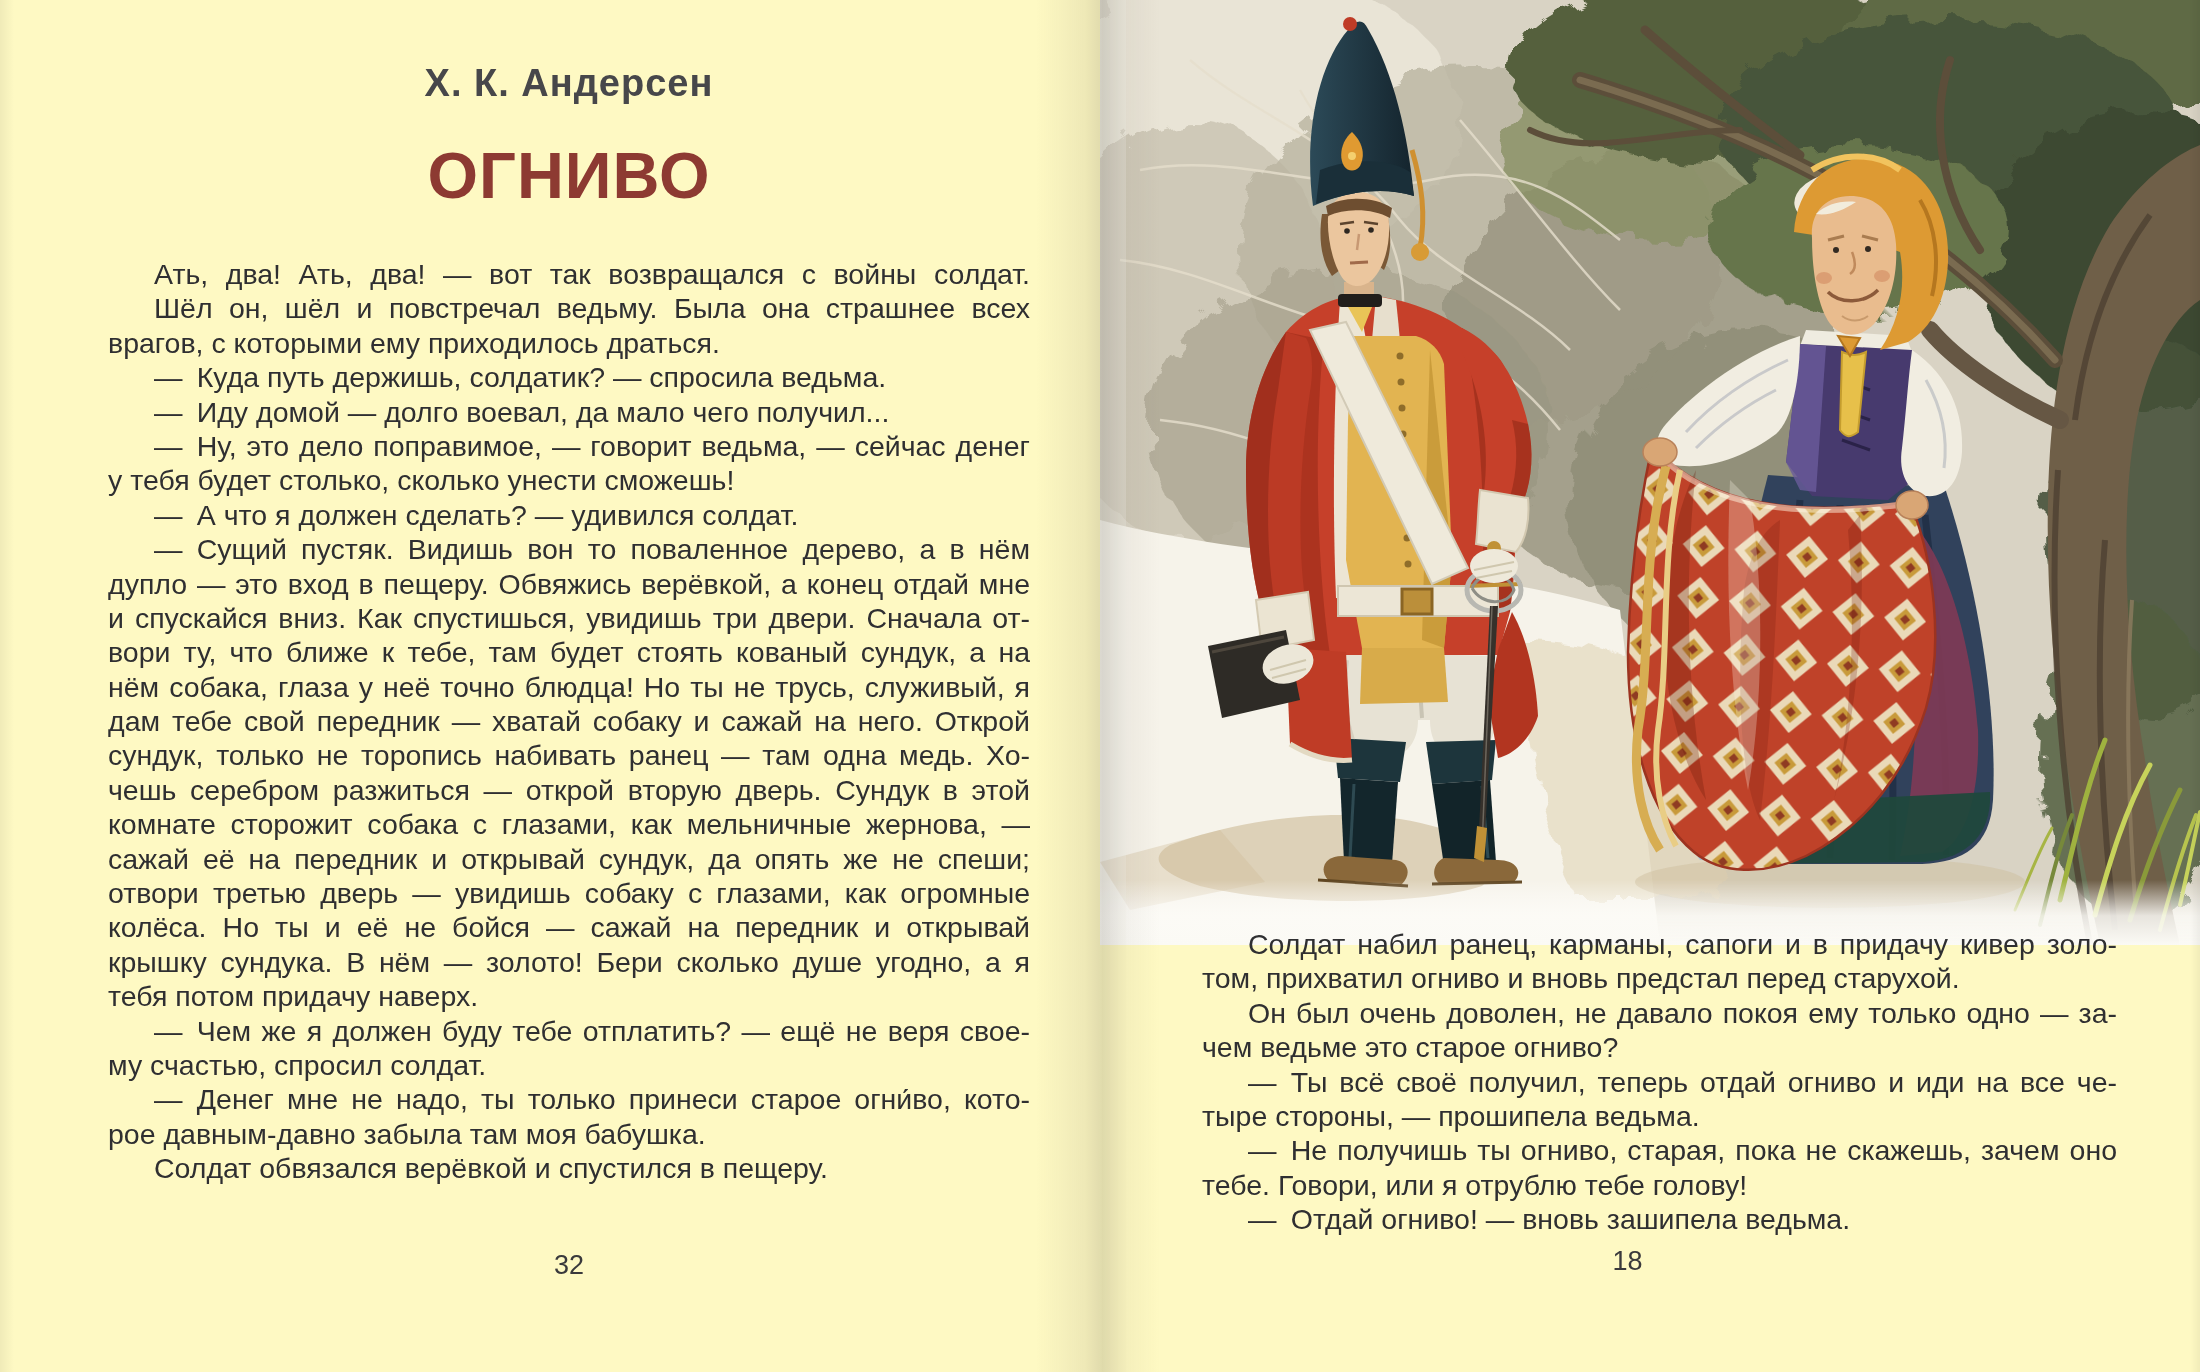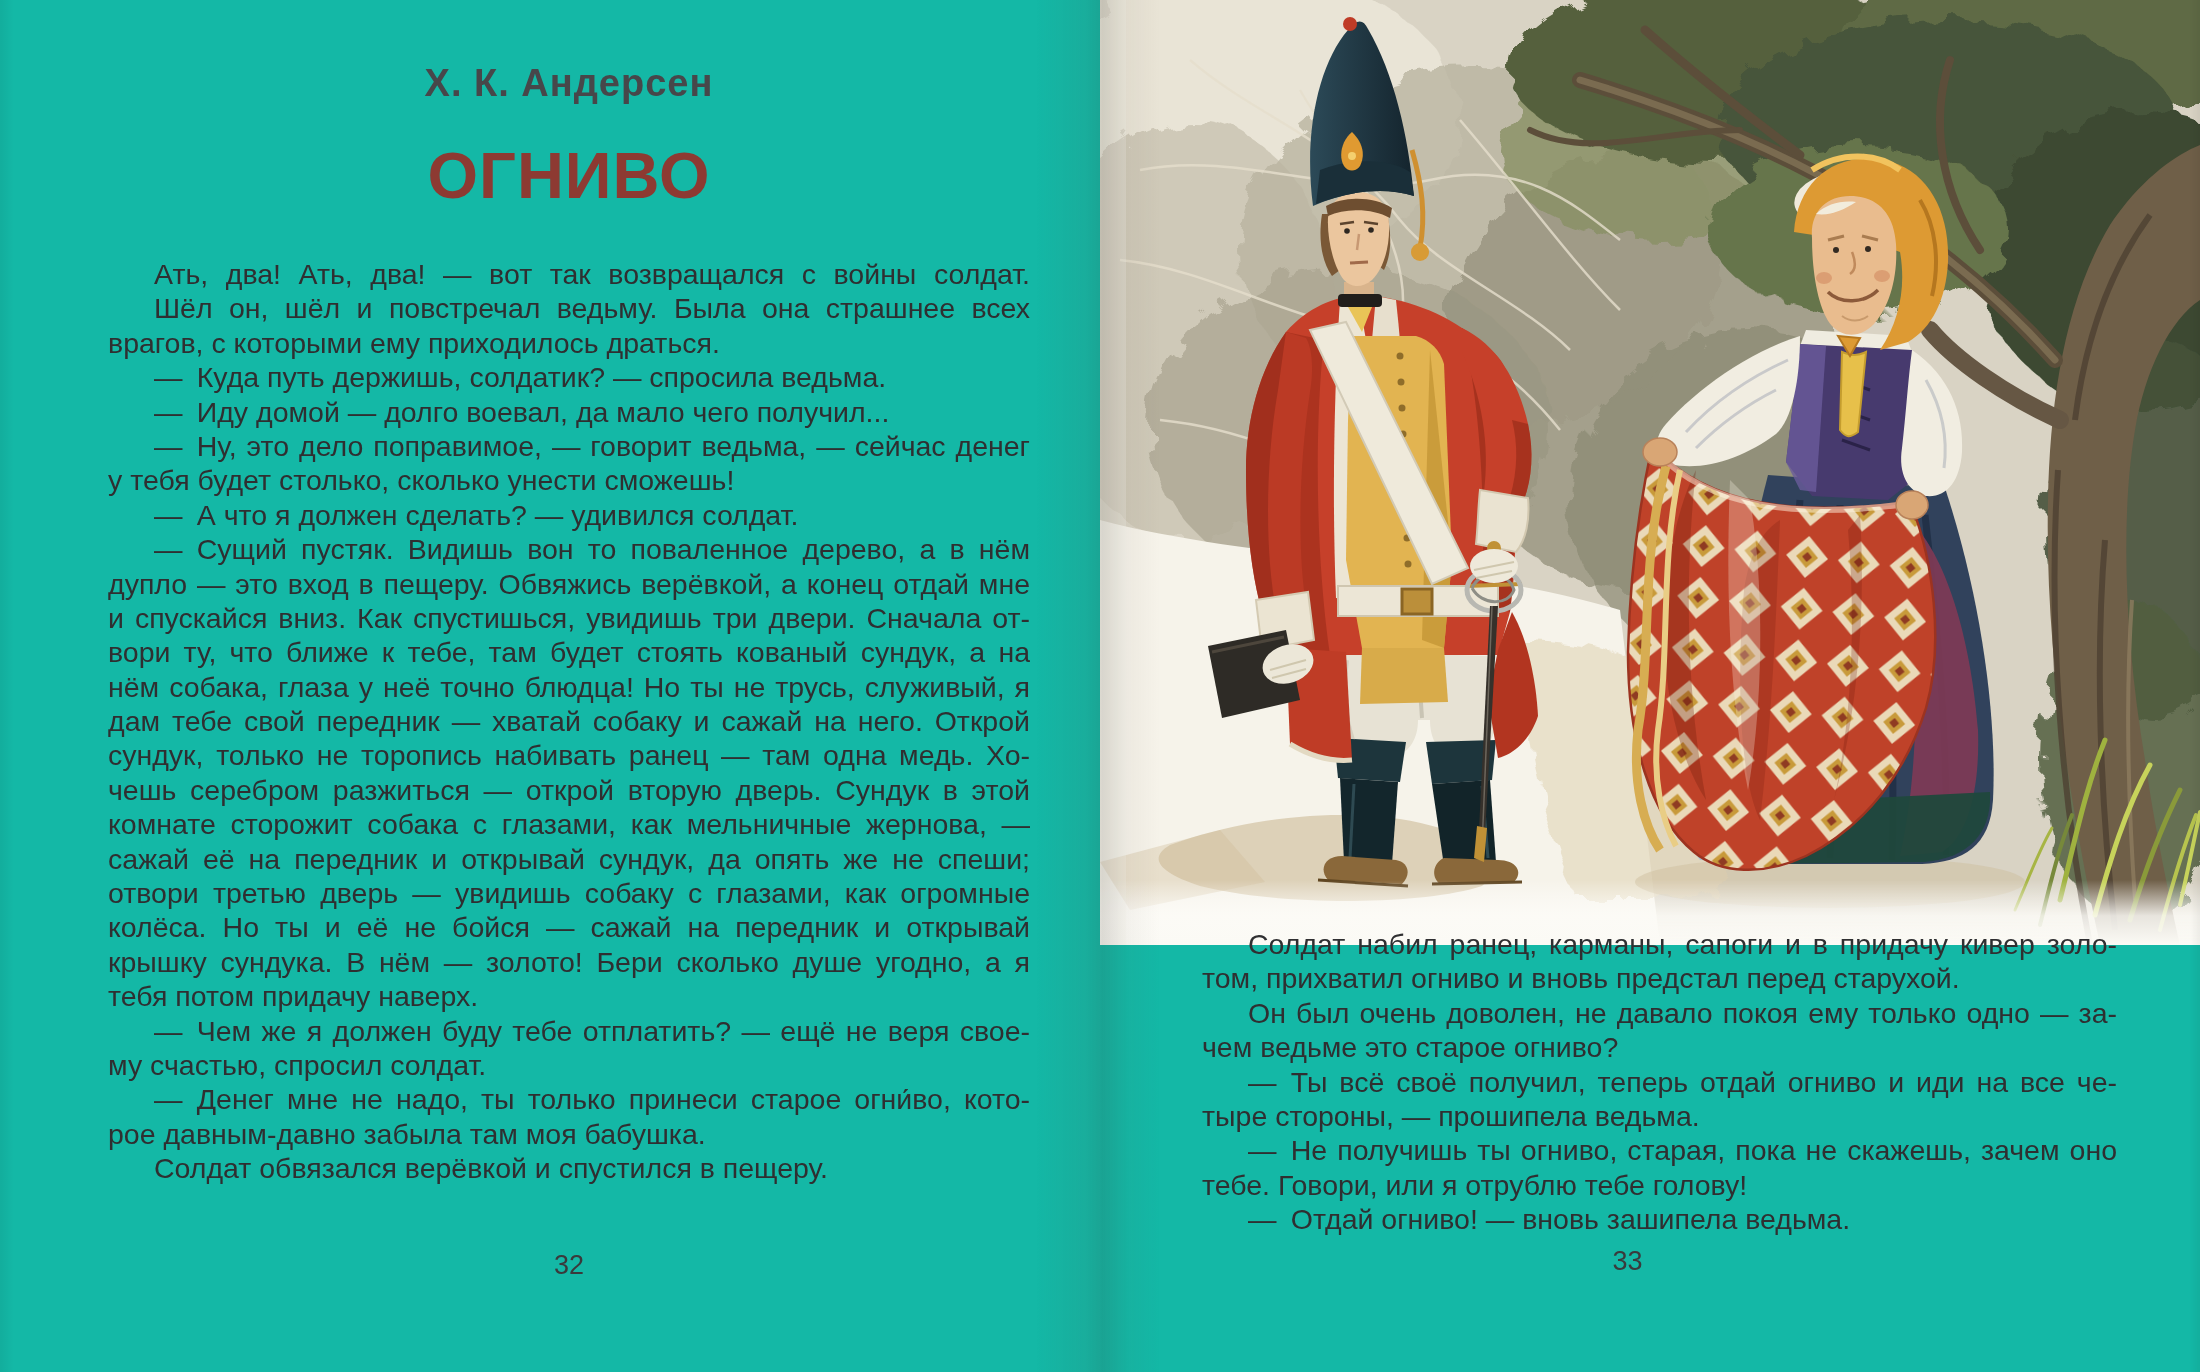--- a/index.html
+++ b/index.html
@@ -1,16 +1,16 @@
 <!DOCTYPE html>
 <html><head>
 <meta charset="utf-8">
 <style>
   html,body{margin:0;padding:0;background:#ffffff;}
-  .spread{position:relative;width:2200px;height:1372px;background:#14b8a6;overflow:hidden;
+  .spread{position:relative;width:2200px;height:1372px;background:#fef9c3;overflow:hidden;
           font-family:"Liberation Sans","DejaVu Sans",sans-serif;}
   .author{position:absolute;left:108px;top:62px;width:922px;text-align:center;
           font-size:38px;font-weight:bold;color:#47474a;letter-spacing:1px;}
   .title{position:absolute;left:108px;top:138px;width:922px;text-align:center;
          font-size:65px;font-weight:bold;color:#8d3a32;letter-spacing:1px;}
   .textcol{position:absolute;font-size:28.5px;color:#2f2f31;}
   .textcol.tleft{left:108px;top:257px;width:922px;}
   .textcol.tright{left:1170px;top:927px;width:915px;margin-left:32px;}
   .tline{height:34.4px;line-height:34.4px;text-align:justify;text-align-last:justify;overflow:hidden;}
   .tline.p-end{text-align-last:left;}
@@ -347,19 +347,19 @@
     <div class="tline p-first">Солдат набил ранец, карманы, сапоги и в придачу кивер золо-</div>
         <div class="tline p-end">том, прихватил огниво и вновь предстал перед старухой.</div>
         <div class="tline p-first">Он был очень доволен, не давало покоя ему только одно — за-</div>
         <div class="tline p-end">чем ведьме это старое огниво?</div>
         <div class="tline p-first">— Ты всё своё получил, теперь отдай огниво и иди на все че-</div>
         <div class="tline p-end">тыре стороны, — прошипела ведьма.</div>
         <div class="tline p-first">— Не получишь ты огниво, старая, пока не скажешь, зачем оно</div>
         <div class="tline p-end">тебе. Говори, или я отрублю тебе голову!</div>
         <div class="tline p-first p-end">— Отдай огниво! — вновь зашипела ведьма.</div>
       </div>
-    <div class="pagenum pright">33</div>
+    <div class="pagenum pright">18</div>
   </div>
 
   <div class="gutter"></div>
   <div class="edge-l"></div>
   <div class="edge-r"></div>
 </div>
 
 </body></html>

